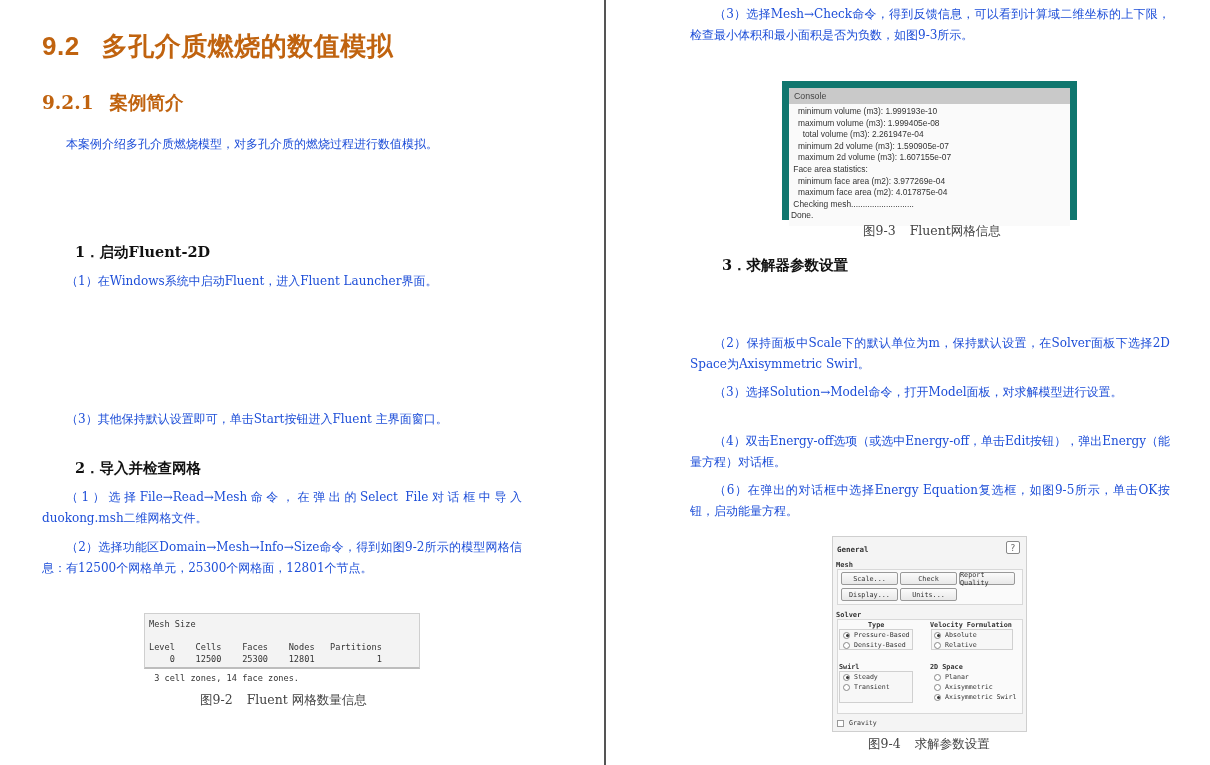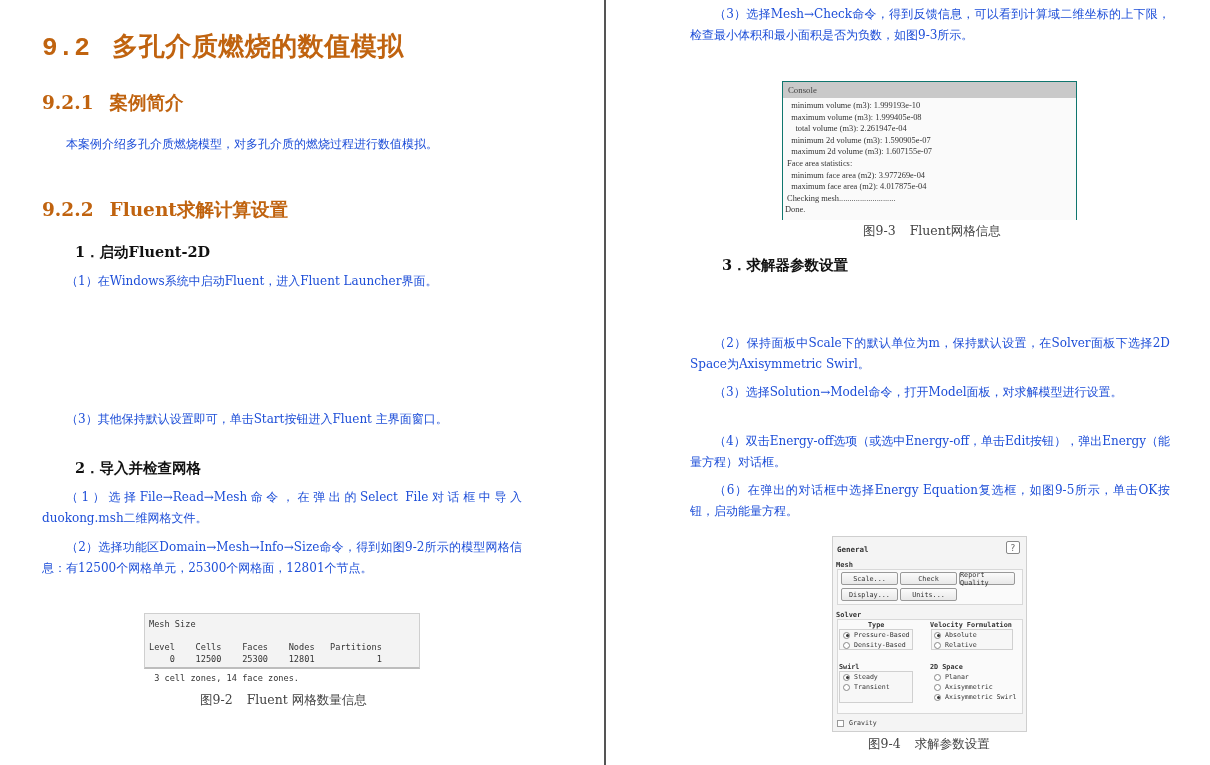--- a/index.html
+++ b/index.html
@@ -6,37 +6,37 @@
   html, body { width: 1210px; height: 765px; background: #ffffff; overflow: hidden; }
   body { position: relative; font-family: "DejaVu Serif", "Liberation Serif", serif; color: #222; }
 
   .page { position: absolute; top: 0; height: 765px; background: #fff; }
   .page-left { left: 0; width: 604px; }
   .page-right { left: 606px; width: 604px; }
   .divider { position: absolute; left: 604px; top: 0; width: 2px; height: 765px; background: #555555; }
 
   .abs { position: absolute; }
 
-  .h1 { font-family: Liberation Mono, monospace; font-weight: bold; color: #c0630f; font-size: 26px; letter-spacing: 0.5px; white-space: nowrap; }
+  .h1 { font-family: Liberation Sans, sans-serif; font-weight: bold; color: #c0630f; font-size: 26px; letter-spacing: 0.5px; white-space: nowrap; }
   .h1 .num { margin-right: 22px; }
   .h2 { font-family: "DejaVu Serif", serif; font-weight: bold; color: #c0630f; font-size: 18.5px; white-space: nowrap; }
   .h2 .num { margin-right: 16px; }
   .h3 { font-family: "DejaVu Serif", serif; font-weight: bold; color: #111; font-size: 14.5px; white-space: nowrap; }
 
   .para { font-size: 12px; line-height: 20.5px; color: #1d4ed8; text-indent: 2em; text-align: justify; }
 
   .caption { font-size: 12.5px; color: #444; white-space: nowrap; }
   .caption .cap-num { margin-right: 14px; }
 
   
   .mesh-box { background: #f3f3f3; border: 1px solid #cfcfcf; border-bottom: 2px solid #bdbdbd; font-family: "DejaVu Sans Mono", "Liberation Mono", monospace; font-size: 8.6px; color: #333; padding: 5px 4px; }
   .mesh-box .line { white-space: pre; line-height: 11.5px; }
 
   
-  .console { border: 1px solid #0f766e; background: #fff; font-family: Liberation Serif, serif; }
+  .console { border: 7px solid #0f766e; background: #fff; font-family: Liberation Sans, sans-serif; }
   .console .bar { background: #c9c9c9; color: #444; font-size: 8.8px; padding: 2px 5px; height: 16px; line-height: 12px; }
   .console .body { padding: 2px 2px 4px 2px; font-size: 8.4px; color: #333; background: #fafafa; }
   .console .line { white-space: pre; line-height: 11.6px; }
 
   
   .general { border: 1px solid #cfcfcf; background: #f4f4f4; font-family: "DejaVu Sans Mono", "Liberation Mono", monospace; font-size: 7.2px; color: #333; }
   .gp-title { position: absolute; left: 4px; top: 8px; font-weight: bold; font-size: 7.5px; }
   .gp-help { position: absolute; right: 6px; top: 4px; width: 14px; height: 13px; border: 1px solid #888; border-radius: 2px; background: #fff; display: flex; align-items: center; justify-content: center; font-size: 9px; color: #666; font-family: "DejaVu Sans", sans-serif; }
   .gp-section { position: absolute; font-weight: bold; font-size: 7px; }
   .gp-btn { position: absolute; height: 13px; border: 1px solid #999; border-radius: 2px; background: linear-gradient(#fbfbfb, #e8e8e8); font-size: 6.8px; display: flex; align-items: center; justify-content: center; color: #333; font-family: "DejaVu Sans Mono", monospace; }
@@ -56,23 +56,20 @@
   <div class="abs h1" style="left:42px; top:29px;">
     <span class="num">9.2</span><span>多孔介质燃烧的数值模拟</span>
   </div>
 
   <div class="abs h2" style="left:42px; top:90px;">
     <span class="num">9.2.1</span><span>案例简介</span>
   </div>
 
   <p class="abs para" style="left:42px; top:134px; width:480px;">本案例介绍多孔介质燃烧模型，对多孔介质的燃烧过程进行数值模拟。</p>
 
-  <div class="abs h2" style="left:42px; top:197px;">
-    <span class="num">9.2.2</span><span>Fluent求解计算设置</span>
-  </div>
 
   <div class="abs h3" style="left:75px; top:243px;">1．启动Fluent-2D</div>
 
   <p class="abs para" style="left:42px; top:271px; width:480px;">（1）在Windows系统中启动Fluent，进入Fluent Launcher界面。</p>
   <p class="abs para" style="left:42px; top:409px; width:480px;">（3）其他保持默认设置即可，单击Start按钮进入Fluent 主界面窗口。</p>
 
   <div class="abs h3" style="left:75px; top:459px;">2．导入并检查网格</div>
 
   <p class="abs para" style="left:42px; top:487px; width:480px;">（1）选择File→Read→Mesh命令，在弹出的Select File对话框中导入duokong.msh二维网格文件。</p>
   <p class="abs para" style="left:42px; top:537px; width:480px;">（2）选择功能区Domain→Mesh→Info→Size命令，得到如图9-2所示的模型网格信息：有12500个网格单元，25300个网格面，12801个节点。</p>

